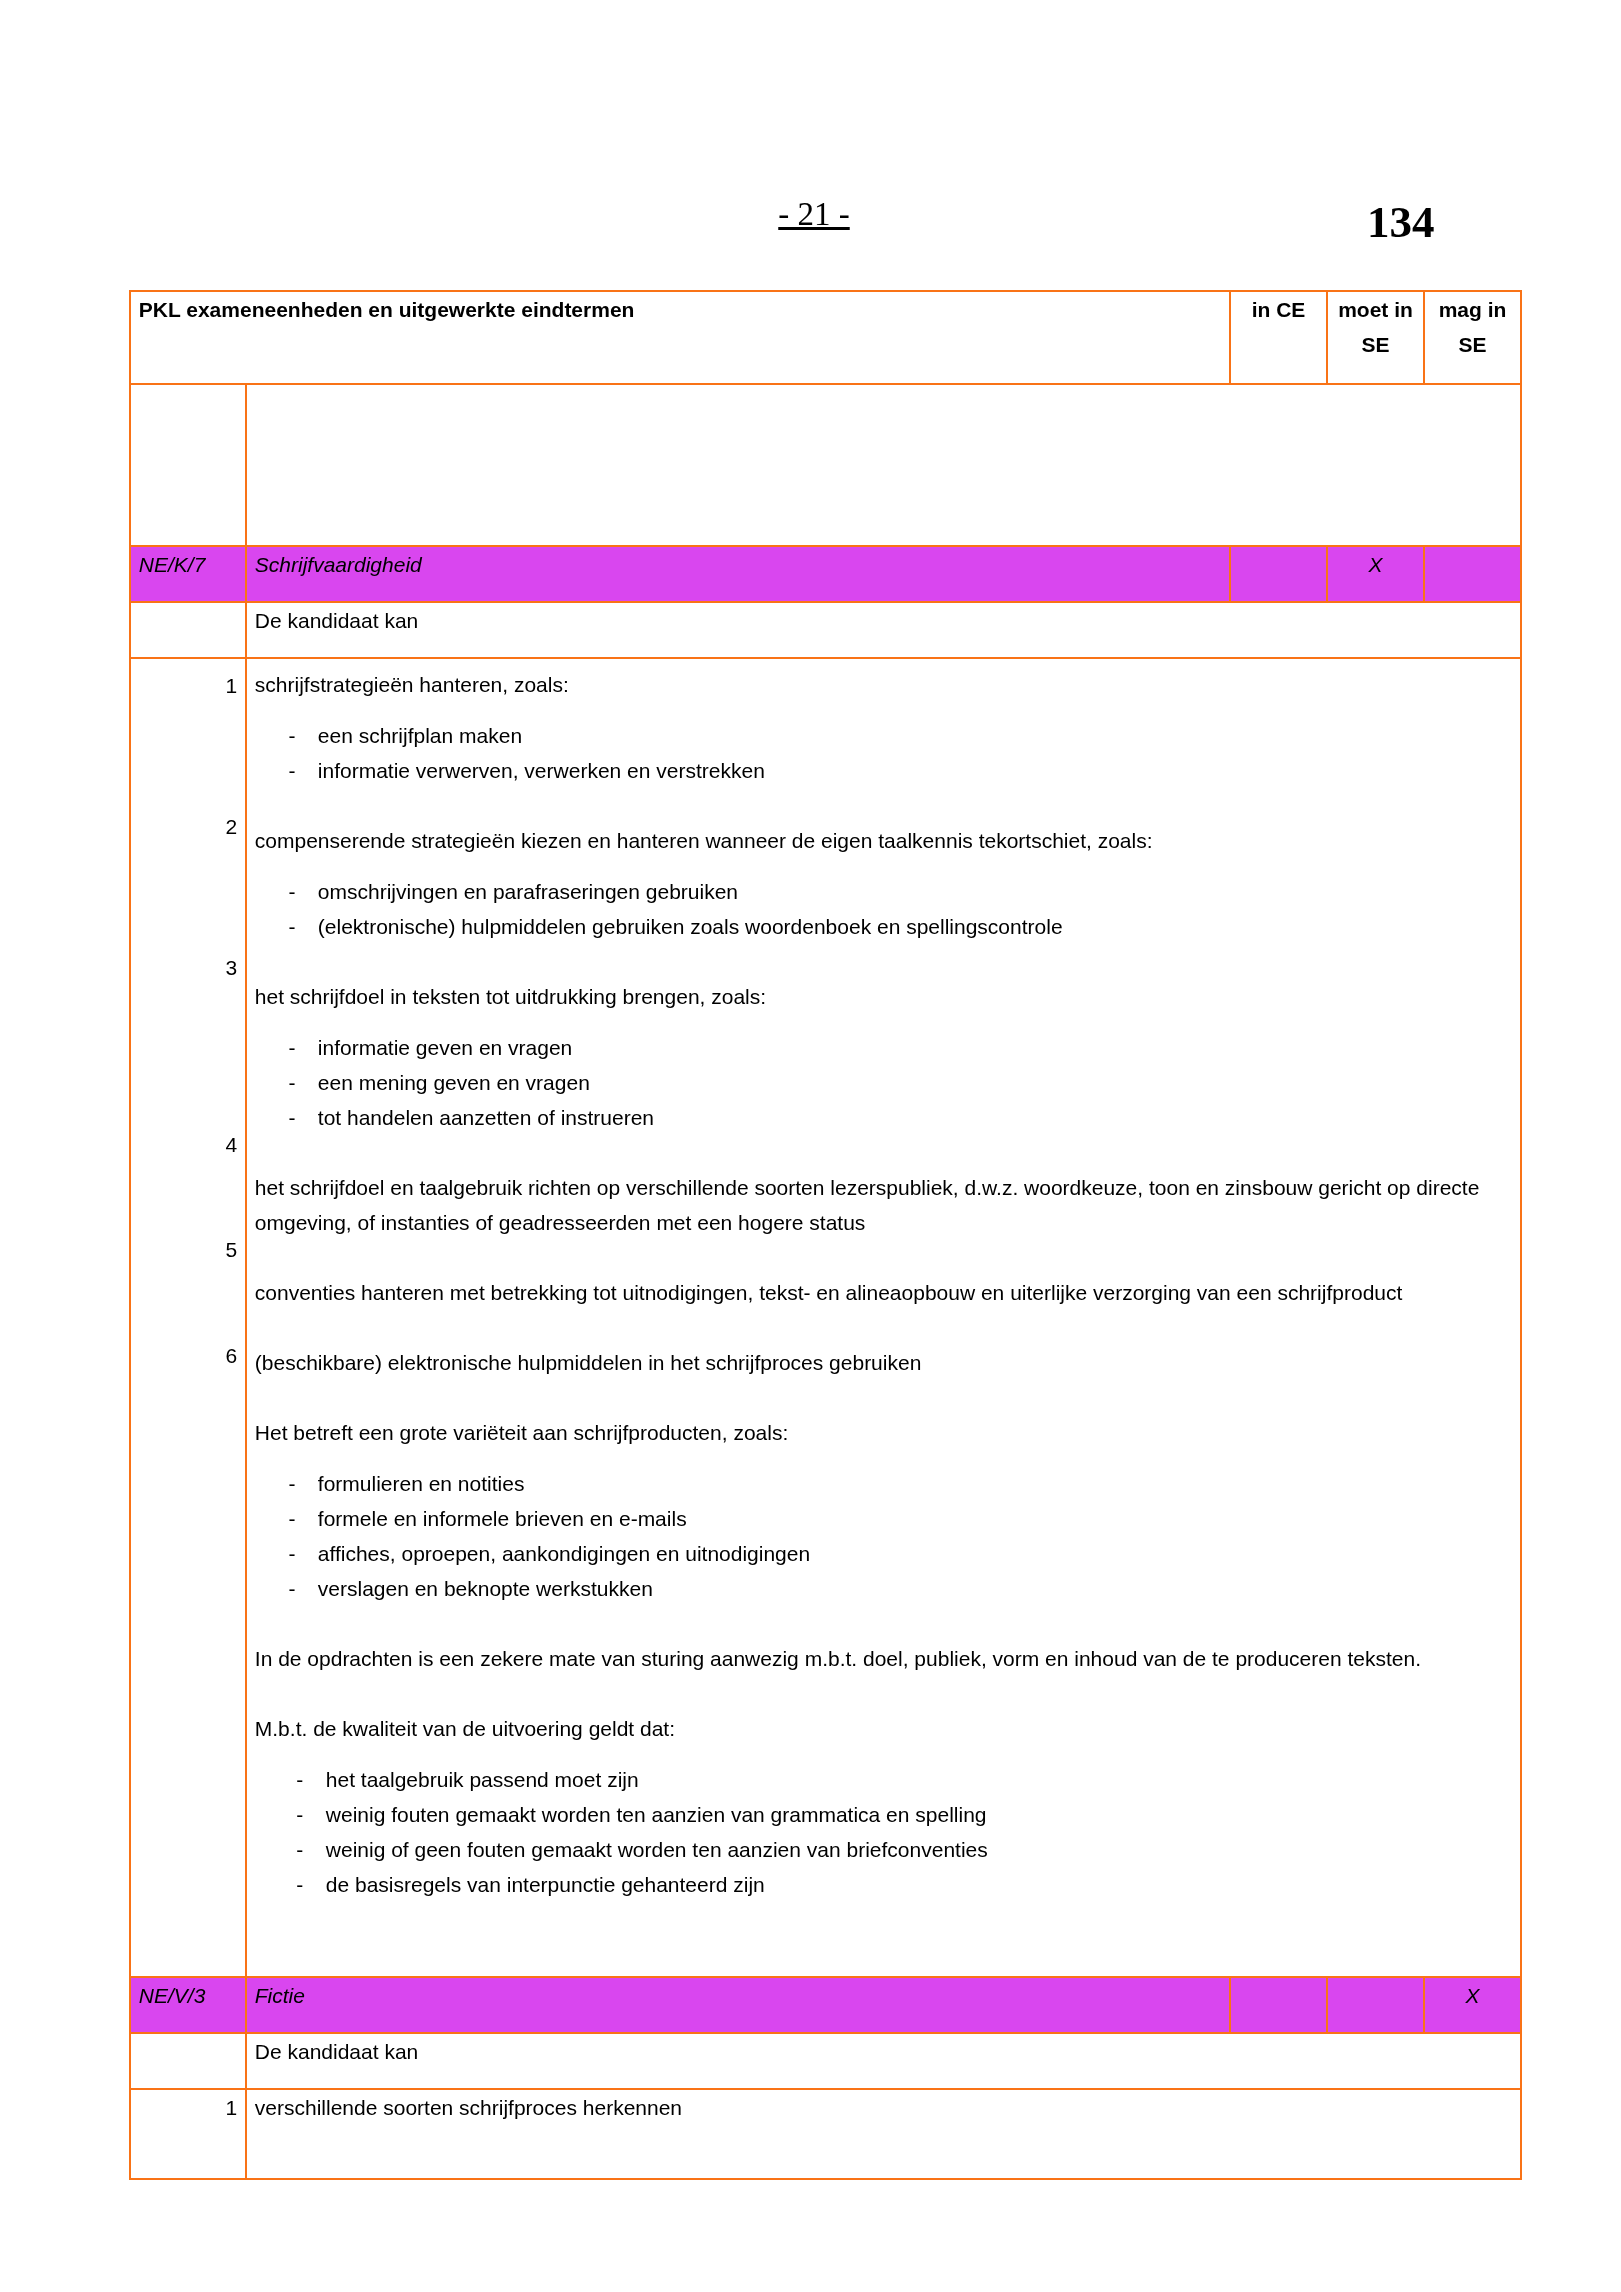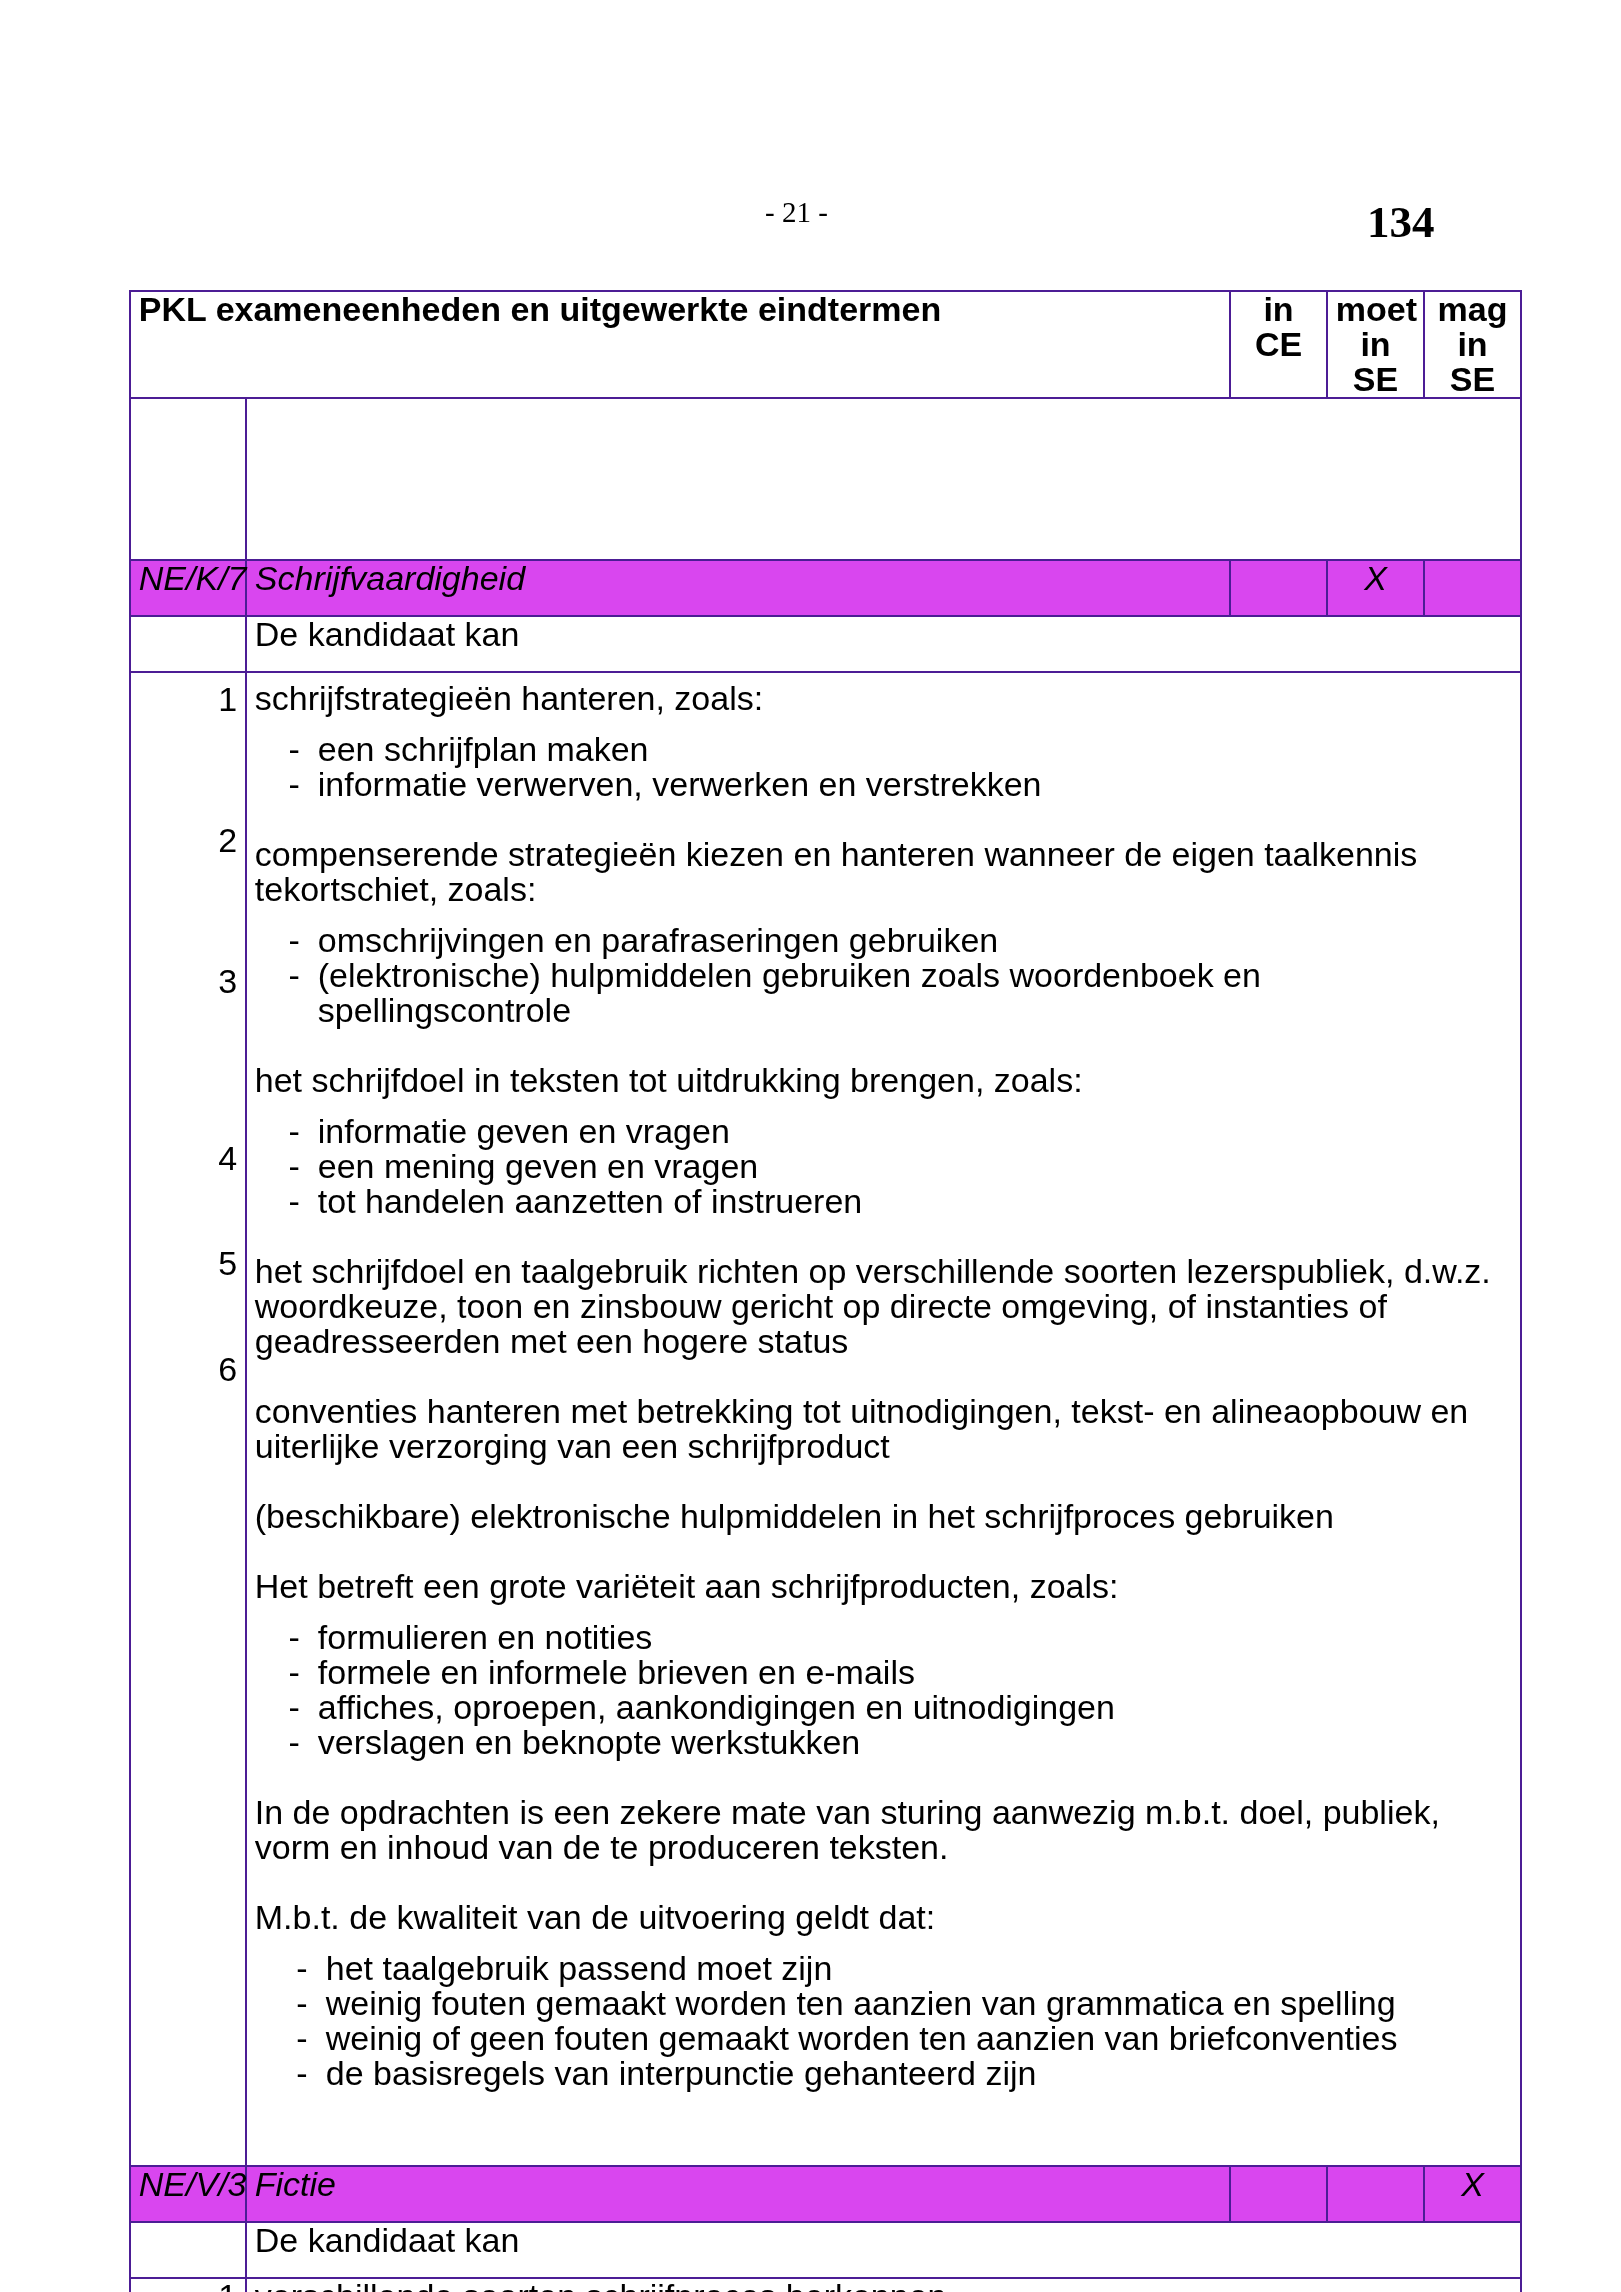--- a/index.html
+++ b/index.html
@@ -1,20 +1,20 @@
 <!DOCTYPE html>
 <html><head>
 <meta charset="utf-8">
 <style>
   html, body { margin: 0; padding: 0; background: #ffffff; }
   body { width: 1621px; height: 2293px; position: relative; font-family: "Liberation Sans", sans-serif; color: #000; }
-  .page-num { position: absolute; top: 196px; left: 765px; width: 98px; text-align: left; font-family: "Liberation Serif", serif; font-size: 29px; }
+  .page-num { position: absolute; top: 196px; left: 765px; width: 98px; text-align: center; font-family: "Liberation Serif", serif; font-size: 33px; text-decoration: underline; }
   .stamp { position: absolute; top: 196px; left: 1367px; font-family: "Liberation Serif", serif; font-size: 45px; font-weight: bold; }
   table.main { position: absolute; left: 129px; top: 290px; width: 1392px; border-collapse: collapse; table-layout: fixed; }
-  table.main td { border: 2px solid #4c1d95; padding: 0 7.8px; font-size: 34px; vertical-align: top; line-height: 35px; }
+  table.main td { border: 2px solid #f97316; padding: 0 7.8px; font-size: 21px; vertical-align: top; line-height: 35px; }
   .c1 { width: 116px; }
   .c2 { width: 984px; }
   .c3, .c4, .c5 { width: 97px; }
   .hdr td { height: 91px; vertical-align: middle; font-weight: bold; font-size: 25.5px; line-height: 33px; }
   .hdr .small { text-align: center; }
   .blank td { height: 160px; }
   .gray td { background: #d946ef; height: 54px; vertical-align: middle; font-style: italic; }
   .gray .mark { text-align: center; }
   .intro td { height: 54px; vertical-align: middle; }
   .num { text-align: right; }

